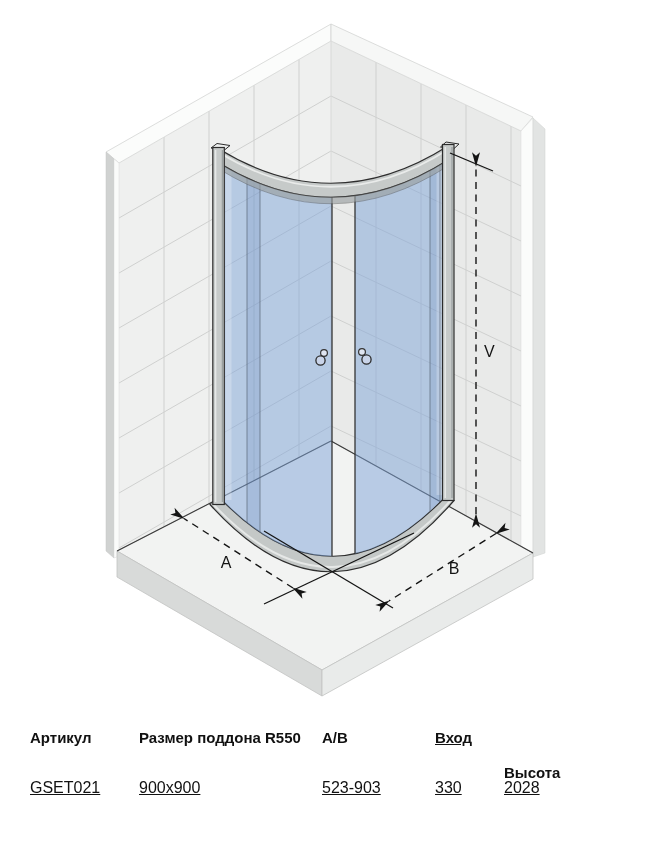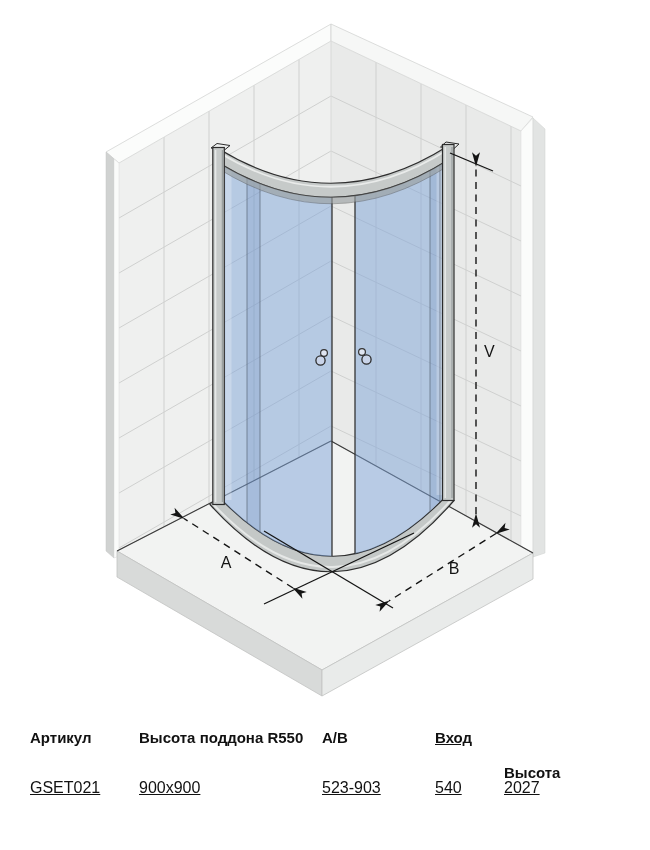--- a/index.html
+++ b/index.html
@@ -150,23 +150,23 @@
   </g>
 
   <g>
     <path d="M476,514 L476,166" fill="none" stroke="#141414" stroke-width="1.4" stroke-dasharray="7 5.5" marker-start="url(#arrS)" marker-end="url(#arrE)"></path>
     <text x="484" y="357" text-anchor="start">V</text>
   </g>
 </svg>
 
 <div>
   <div class="spec head" style="left:30px;top:729px;width:140px;">Артикул</div>
-  <div class="spec head" style="left:139px;top:729px;width:220px;">Высота поддона R550</div>
+  <div class="spec head" style="left:139px;top:729px;width:220px;">Размер поддона R550</div>
   <div class="spec head" style="left:322px;top:729px;width:144px;">А/В</div>
   <div class="spec head" style="left:435px;top:729px;width:90px;text-decoration:underline;">Вход</div>
   <div class="spec head" style="left:504px;top:764px;width:110px;">Высота</div>
 
   <div class="spec val" style="left:30px;top:779px;width:140px;">GSET021</div>
   <div class="spec val" style="left:139px;top:779px;width:220px;">900x900</div>
   <div class="spec val" style="left:322px;top:779px;width:140px;">523-903</div>
-  <div class="spec val" style="left:435px;top:779px;width:90px;">540</div>
-  <div class="spec val" style="left:504px;top:779px;width:110px;">2027</div>
+  <div class="spec val" style="left:435px;top:779px;width:90px;">330</div>
+  <div class="spec val" style="left:504px;top:779px;width:110px;">2028</div>
 </div>
 
 </body></html>

